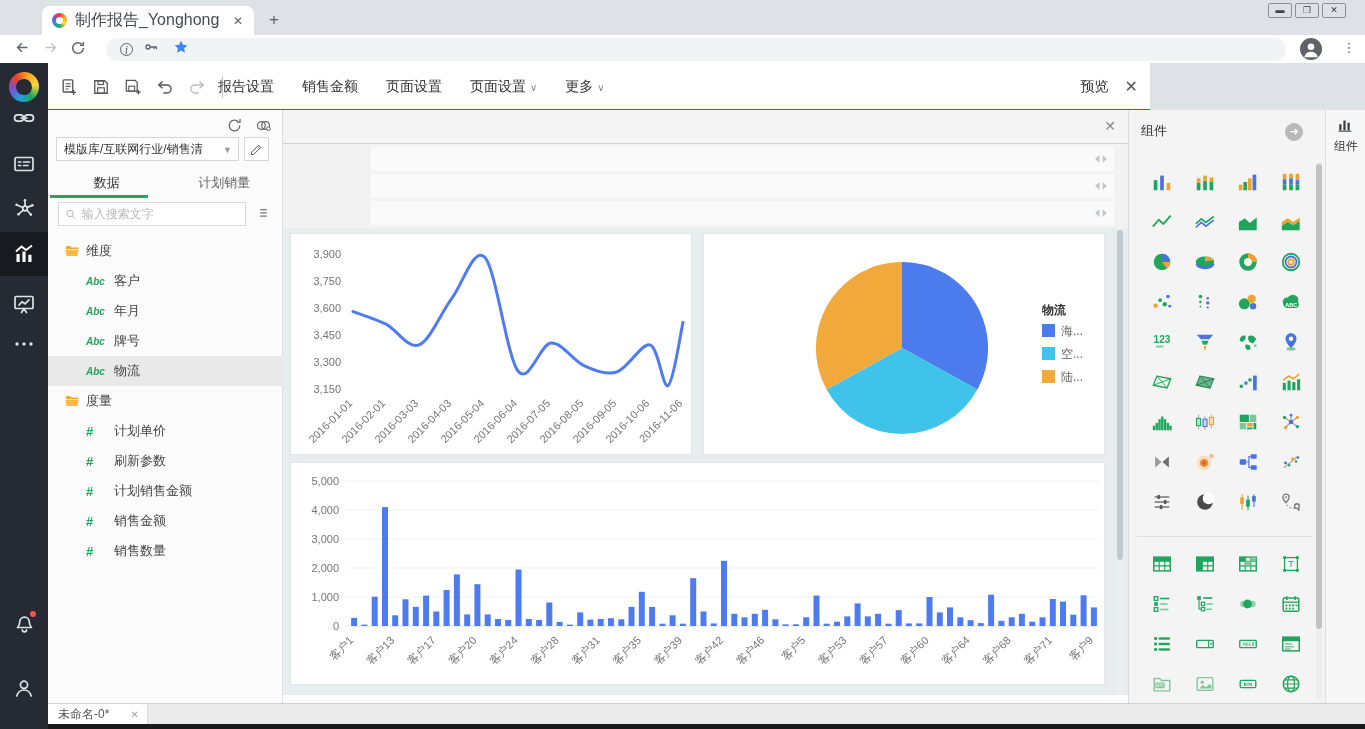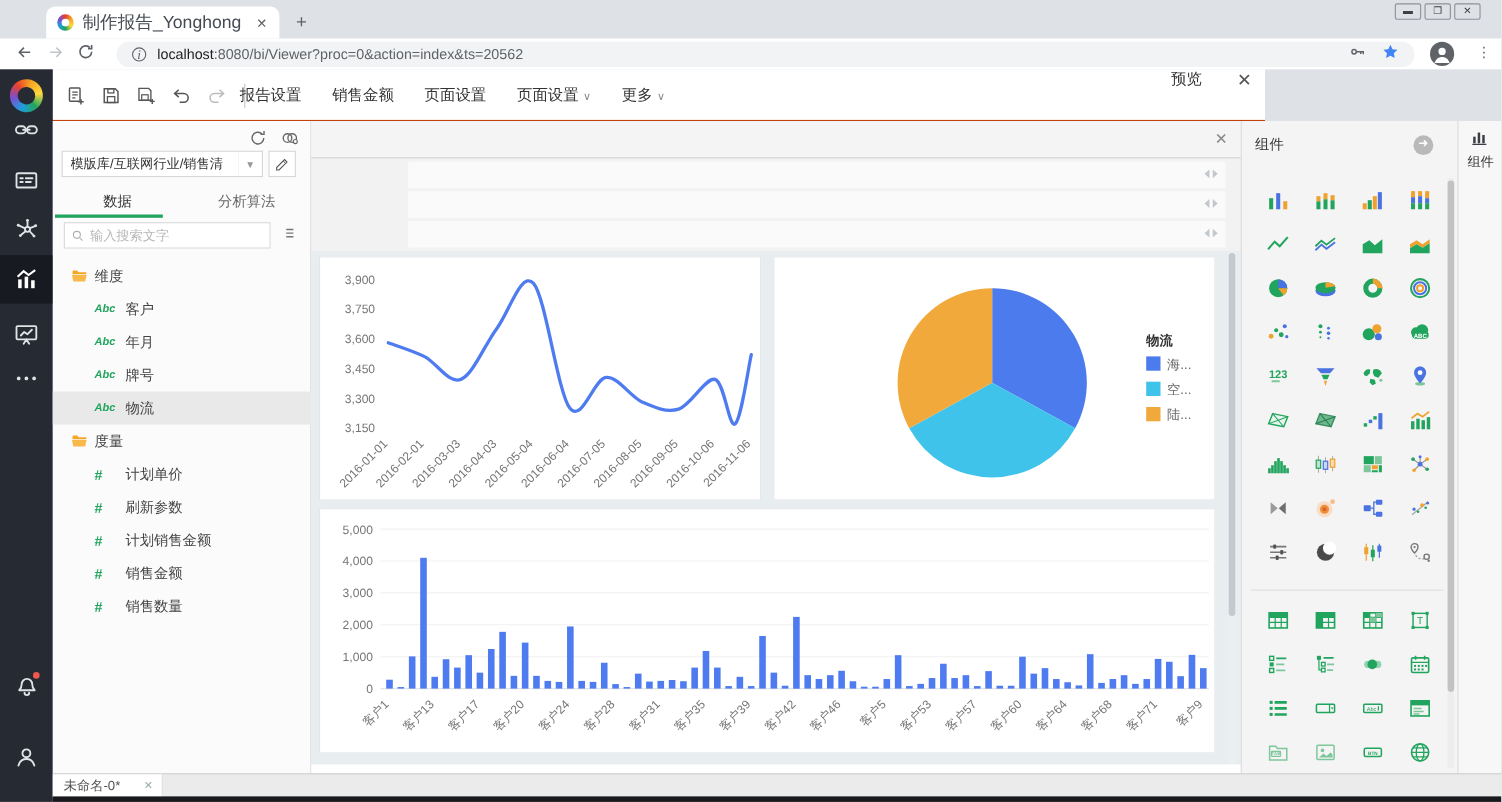--- a/index.html
+++ b/index.html
@@ -36,21 +36,21 @@
   #logo-box { position:absolute; left:0; top:0; width:48px; height:47px; background:#262b33; display:flex; align-items:center; justify-content:center; }
   .logo-swirl { width:30px; height:30px; border-radius:50%; position:relative; transform:rotate(-40deg);
     background:conic-gradient(#e8412c,#f5a623,#ffd93b,#21a45d,#1f9ede,#7a4fd0,#e8412c); }
   .logo-swirl::after { content:""; position:absolute; left:7px; top:7px; width:16px; height:16px; border-radius:50%; background:#262b33; }
   #tb-icons { position:absolute; left:58px; top:0; height:47px; display:flex; align-items:center; gap:11px; }
   .tb-ic { width:21px; height:21px; display:flex; align-items:center; justify-content:center; }
   .tb-div { width:1px; height:22px; background:#c5c5c5; margin:0 4px; }
   #tb-menus { position:absolute; left:218px; top:0; height:47px; display:flex; align-items:center; gap:28px; }
   .tb-menu { font-size:14px; color:#333; white-space:nowrap; cursor:pointer; }
   .chev { color:#888; font-size:10px; margin-left:4px; }
-  #tb-right { position:absolute; right:12px; top:0; height:47px; display:flex; gap:32px; }
+  #tb-right { position:absolute; right:12px; top:0; height:47px; display:flex; align-items:center; gap:16px; }
   .preview-btn { font-size:14px; color:#333; }
   .tb-close { font-size:16px; color:#555; }
 
   
   #sidebar { position:absolute; left:0; top:110px; width:48px; height:619px; background:#262b33; }
   .sb-ic { position:absolute; left:0; width:48px; height:44px; display:flex; align-items:center; justify-content:center; }
   .sb-ic.sel { background:#171a20; }
   .sb-dot { position:absolute; width:6px; height:6px; border-radius:50%; background:#f0574f; }
 
   
@@ -145,21 +145,20 @@
         </svg>
     </div>
     <div class="nav-ic">
       <svg width="16" height="16" viewBox="0 0 24 24">
           <path d="M20 12a8 8 0 1 1-2.3-5.6" stroke="#5f6368" stroke-width="2.2" fill="none"></path>
           <path d="M20 3v5h-5" fill="none" stroke="#5f6368" stroke-width="2.2"></path>
         </svg>
     </div>
     <div class="urlpill">
       <span class="url-info">i</span>
-      <span class="url-text"><b>localhost</b><span>:8080/bi/Viewer?proc=0&amp;action=index&amp;ts=20562</span></span>
       <span style="margin-right:14px;">
         <svg width="16" height="16" viewBox="0 0 24 24">
             <circle cx="7.5" cy="12" r="3" fill="none" stroke="#5f6368" stroke-width="2"></circle>
             <path d="M10.5 12H20v3.5M16.5 12v3" stroke="#5f6368" stroke-width="2" fill="none"></path>
           </svg>
       </span>
       <span>
         <svg width="16" height="16" viewBox="0 0 24 24">
             <path d="M12 2.5l2.9 6 6.6.9-4.8 4.6 1.2 6.5L12 17.4l-5.9 3.1 1.2-6.5L2.5 9.4l6.6-.9z" fill="#4285f4"></path>
           </svg>
@@ -308,21 +307,21 @@
     <div class="ds-select">模版库/互联网行业/销售清</div>
     <div class="ds-arrow">▼</div>
     <div class="ds-edit">
       <svg width="15" height="15" viewBox="0 0 24 24">
           <path d="M4 20v-3.5L15.5 5l3.5 3.5L7.5 20Z" fill="none" stroke="#555" stroke-width="1.6"></path>
           <path d="M13.5 7l3.5 3.5" stroke="#555" stroke-width="1.4"></path>
         </svg>
     </div>
     <div class="lp-tabs">
       <div class="lp-tab active">数据</div>
-      <div class="lp-tab">分析算法</div>
+      <div class="lp-tab">计划销量</div>
     </div>
     <div class="search-box">
       <svg width="13" height="13" viewBox="0 0 24 24" style="margin-right:5px;">
           <circle cx="10" cy="10" r="6.5" fill="none" stroke="#b0b0b0" stroke-width="2"></circle>
           <path d="M15 15l5.5 5.5" stroke="#b0b0b0" stroke-width="2"></path>
         </svg>
       <input placeholder="输入搜索文字" style="">
     </div>
     <span class="cols-ic">
       <svg width="13" height="13" viewBox="0 0 24 24">

